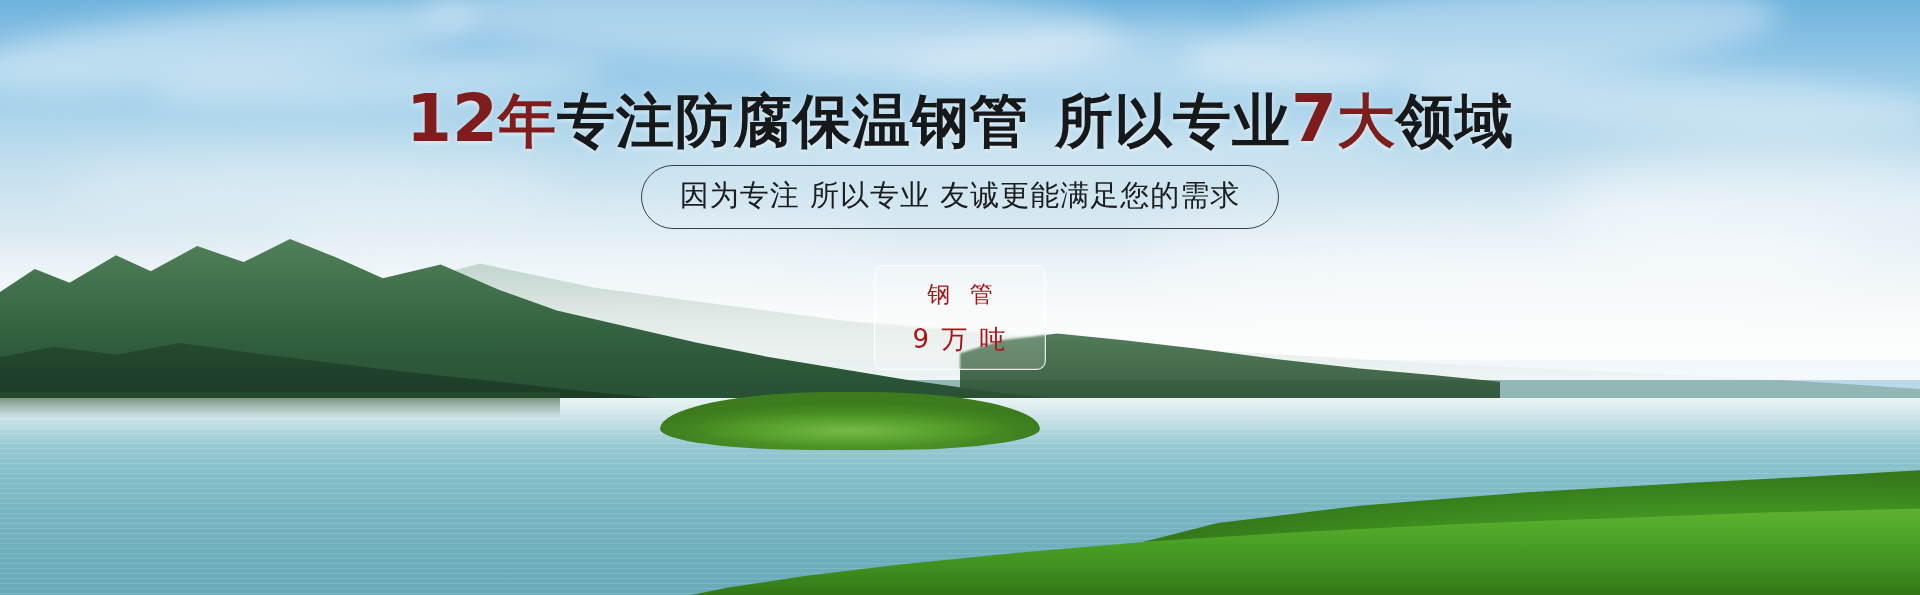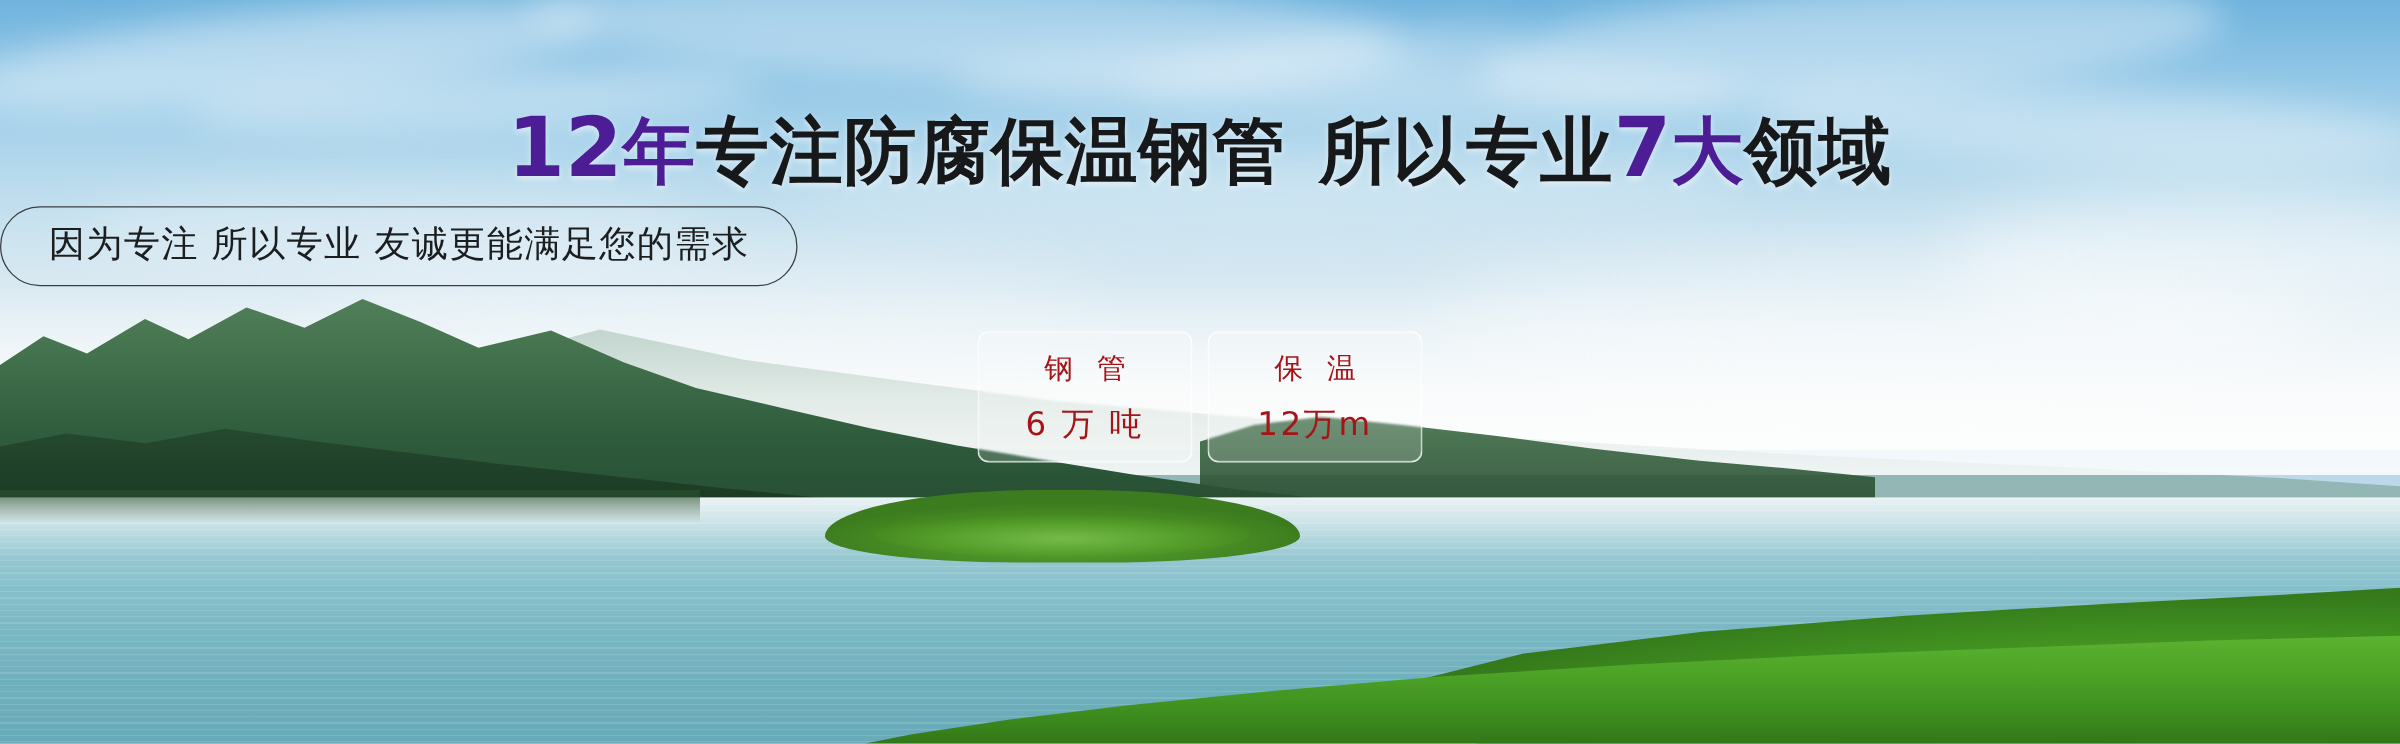--- a/index.html
+++ b/index.html
@@ -174,31 +174,31 @@
     position:absolute; left:0; top:84px; width:1920px;
     text-align:center;
     font-size:58px;
     font-weight:bold;
     letter-spacing:1px;
     color:#17181a;
     white-space:nowrap;
     text-shadow:0 2px 5px rgba(255,255,255,.55);
     line-height:1.05;
   }
-  .headline .hl-red { color:#4c1d95; }
+  .headline .hl-red { color:#7f1d1d; }
   .headline .hl-num {
     font-size:66px;
     font-weight:bold;
     letter-spacing:0;
   }
   .headline .hl-gap { display:inline-block; width:26px; }
 
   .subtitle-wrap {
     position:absolute; left:0; top:165px; width:1920px;
-    display:flex; justify-content:flex-start;
+    display:flex; justify-content:center;
   }
   .subtitle {
     border:1.5px solid #3b3f42;
     border-radius:34px;
     padding:10px 38px 12px;
     font-size:29px;
     color:#1b1d1f;
     letter-spacing:1px;
     white-space:nowrap;
     background:rgba(255,255,255,0.04);
@@ -283,25 +283,21 @@
     </div>
 
     <div class="subtitle-wrap">
       <div class="subtitle">因为专注 所以专业 友诚更能满足您的需求</div>
     </div>
 
     <div class="cards">
 
       <div class="card">
         <div class="card-title">钢 管</div>
-        <div class="card-value">6 万 吨</div>
+        <div class="card-value">9 万 吨</div>
       </div>
 
 
-      <div class="card">
-        <div class="card-title">保 温</div>
-        <div class="card-value">12万m</div>
-      </div>
 
     </div>
 
   </div>
 </div>
 
 </body></html>

